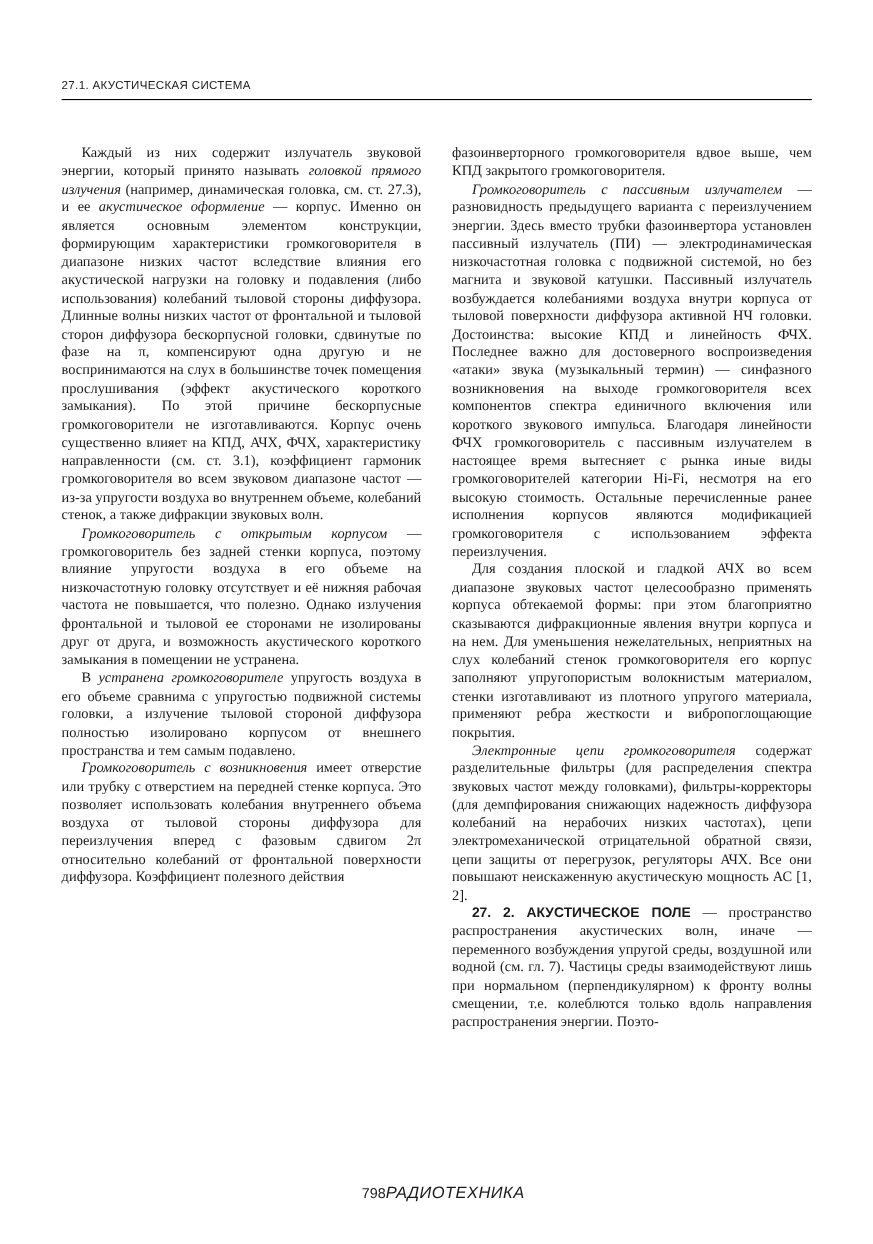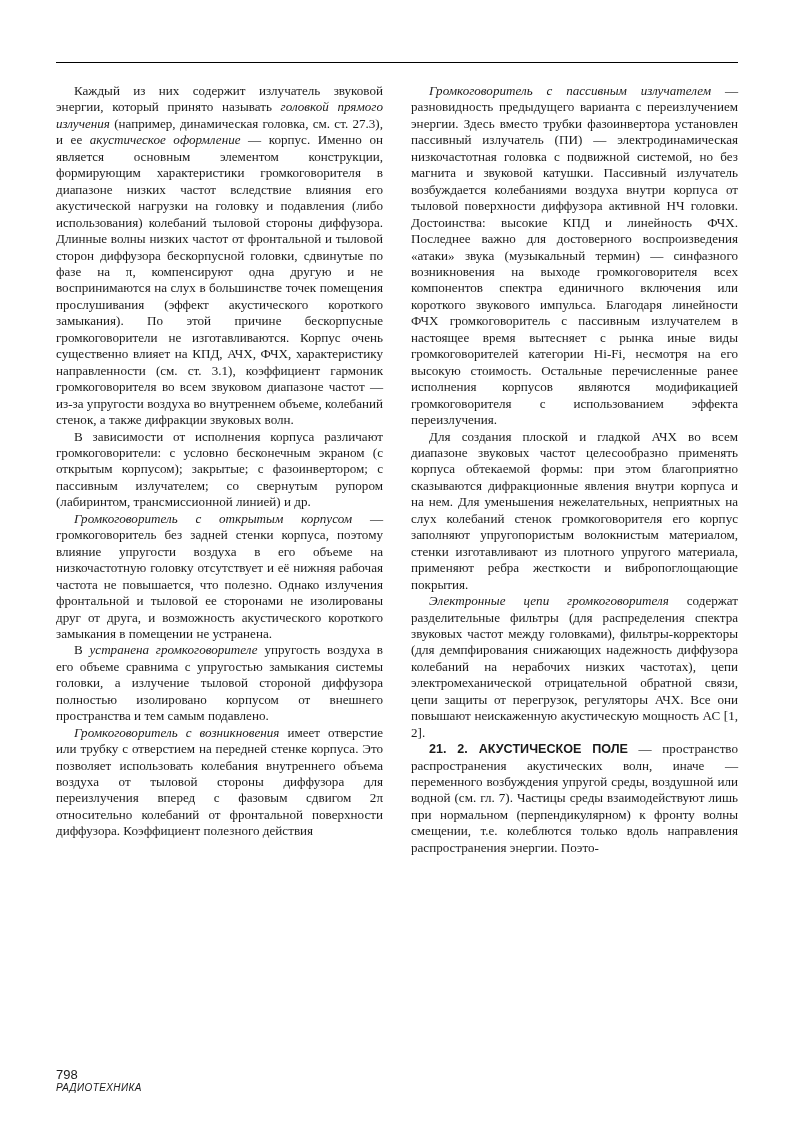--- a/index.html
+++ b/index.html
@@ -32,21 +32,21 @@
     font-weight: 400;
   }
   .head-rule {
     border: 0;
     border-top: 1.6px solid #000;
     margin: 6px 0 0 0;
   }
   .columns {
     display: flex;
     gap: 28px;
-    margin-top: 20px;
+    margin-top: 40px;
     height: 905px;
   }
   .col {
     width: 327px;
     font-size: 13.1px;
     line-height: 16.45px;
     text-align: justify;
     text-justify: inter-word;
     hyphens: auto;
   }
@@ -60,55 +60,55 @@
     font-family: "Liberation Sans", sans-serif;
     font-weight: bold;
     font-size: 12.6px;
   }
   .footer {
     position: absolute;
     left: 56px;
     right: 44px;
     bottom: 38px;
     display: flex;
-    justify-content: flex-end;
+    justify-content: center;
     align-items: baseline;
-    flex-direction: column;
   }
   .folio {
     font-family: "Liberation Sans", sans-serif;
     font-size: 13px;
   }
   .imprint {
     font-family: "Liberation Sans", sans-serif;
-    font-size: 10px;
+    font-size: 15px;
     font-style: italic;
     letter-spacing: 0.4px;
   }
 </style>
 </head>
 <body>
 
 <div class="page">
 
+  <div class="running-head">27.1. АКУСТИЧЕСКАЯ СИСТЕМА</div>
   <hr class="head-rule">
 
   <div class="columns">
     <div class="col" id="col-left">
         <p><span>Каждый из них содержит излучатель звуковой энергии, который принято называть </span><span class="it">головкой прямого излучения</span><span> (например, динамическая головка, см. ст. 27.3), и ее </span><span class="it">акустическое оформление</span><span> — корпус. Именно он является основным элементом конструкции, формирующим характеристики громкоговорителя в диапазоне низких частот вследствие влияния его акустической нагрузки на головку и подавления (либо использования) колебаний тыловой стороны диффузора. Длинные волны низких частот от фронтальной и тыловой сторон диффузора бескорпусной головки, сдвинутые по фазе на π, компенсируют одна другую и не воспринимаются на слух в большинстве точек помещения прослушивания (эффект акустического короткого замыкания). По этой причине бескорпусные громкоговорители не изготавливаются. Корпус очень существенно влияет на КПД, АЧХ, ФЧХ, характеристику направленности (см. ст. 3.1), коэффициент гармоник громкоговорителя во всем звуковом диапазоне частот — из-за упругости воздуха во внутреннем объеме, колебаний стенок, а также дифракции звуковых волн.</span></p>
-        <p><span>В зависимости от исполнения корпуса различают громкоговорители: с условно бесконечным экраном (с открытым корпусом); закрытые; с фазоинвертором; с пассивным излучателем; со свернутым рупором (лабиринтом, трансмиссионной линией) и др.</span></p>
         <p><span class="it">Громкоговоритель с открытым корпусом</span><span> — громкоговоритель без задней стенки корпуса, поэтому влияние упругости воздуха в его объеме на низкочастотную головку отсутствует и её нижняя рабочая частота не повышается, что полезно. Однако излучения фронтальной и тыловой ее сторонами не изолированы друг от друга, и возможность акустического короткого замыкания в помещении не устранена.</span></p>
-        <p><span>В </span><span class="it">устранена громкоговорителе</span><span> упругость воздуха в его объеме сравнима с упругостью замыкания системы головки, а излучение тыловой стороной диффузора полностью изолировано корпусом от внешнего пространства и тем самым подавлено.</span></p>
+        <p><span>В </span><span class="it">устранена громкоговорителе</span><span> упругость воздуха в его объеме сравнима с упругостью подвижной системы головки, а излучение тыловой стороной диффузора полностью изолировано корпусом от внешнего пространства и тем самым подавлено.</span></p>
         <p><span class="it">Громкоговоритель с возникновения</span><span> имеет отверстие или трубку с отверстием на передней стенке корпуса. Это позволяет использовать колебания внутреннего объема воздуха от тыловой стороны диффузора для переизлучения вперед с фазовым сдвигом 2π относительно колебаний от фронтальной поверхности диффузора. Коэффициент полезного действия</span></p>
       </div>
     <div class="col" id="col-right">
+        <p class="noindent"><span>фазоинверторного громкоговорителя вдвое выше, чем КПД закрытого громкоговорителя.</span></p>
         <p><span class="it">Громкоговоритель с пассивным излучателем</span><span> — разновидность предыдущего варианта с переизлучением энергии. Здесь вместо трубки фазоинвертора установлен пассивный излучатель (ПИ) — электродинамическая низкочастотная головка с подвижной системой, но без магнита и звуковой катушки. Пассивный излучатель возбуждается колебаниями воздуха внутри корпуса от тыловой поверхности диффузора активной НЧ головки. Достоинства: высокие КПД и линейность ФЧХ. Последнее важно для достоверного воспроизведения «атаки» звука (музыкальный термин) — синфазного возникновения на выходе громкоговорителя всех компонентов спектра единичного включения или короткого звукового импульса. Благодаря линейности ФЧХ громкоговоритель с пассивным излучателем в настоящее время вытесняет с рынка иные виды громкоговорителей категории Hi-Fi, несмотря на его высокую стоимость. Остальные перечисленные ранее исполнения корпусов являются модификацией громкоговорителя с использованием эффекта переизлучения.</span></p>
         <p><span>Для создания плоской и гладкой АЧХ во всем диапазоне звуковых частот целесообразно применять корпуса обтекаемой формы: при этом благоприятно сказываются дифракционные явления внутри корпуса и на нем. Для уменьшения нежелательных, неприятных на слух колебаний стенок громкоговорителя его корпус заполняют упругопористым волокнистым материалом, стенки изготавливают из плотного упругого материала, применяют ребра жесткости и вибропоглощающие покрытия.</span></p>
         <p><span class="it">Электронные цепи громкоговорителя</span><span> содержат разделительные фильтры (для распределения спектра звуковых частот между головками), фильтры-корректоры (для демпфирования снижающих надежность диффузора колебаний на нерабочих низких частотах), цепи электромеханической отрицательной обратной связи, цепи защиты от перегрузок, регуляторы АЧХ. Все они повышают неискаженную акустическую мощность АС [1, 2].</span></p>
-        <p><span class="section-head">21. 2. АКУСТИЧЕСКОЕ ПОЛЕ</span><span> — пространство распространения акустических волн, иначе — переменного возбуждения упругой среды, воздушной или водной (см. гл. 7). Частицы среды взаимодействуют лишь при нормальном (перпендикулярном) к фронту волны смещении, т.е. колеблются только вдоль направления распространения энергии. Поэто-</span></p>
+        <p><span class="section-head">27. 2. АКУСТИЧЕСКОЕ ПОЛЕ</span><span> — пространство распространения акустических волн, иначе — переменного возбуждения упругой среды, воздушной или водной (см. гл. 7). Частицы среды взаимодействуют лишь при нормальном (перпендикулярном) к фронту волны смещении, т.е. колеблются только вдоль направления распространения энергии. Поэто-</span></p>
       </div>
   </div>
 
   <div class="footer">
     <div class="folio">798</div>
     <div class="imprint">РАДИОТЕХНИКА</div>
   </div>
 
 </div>
 

